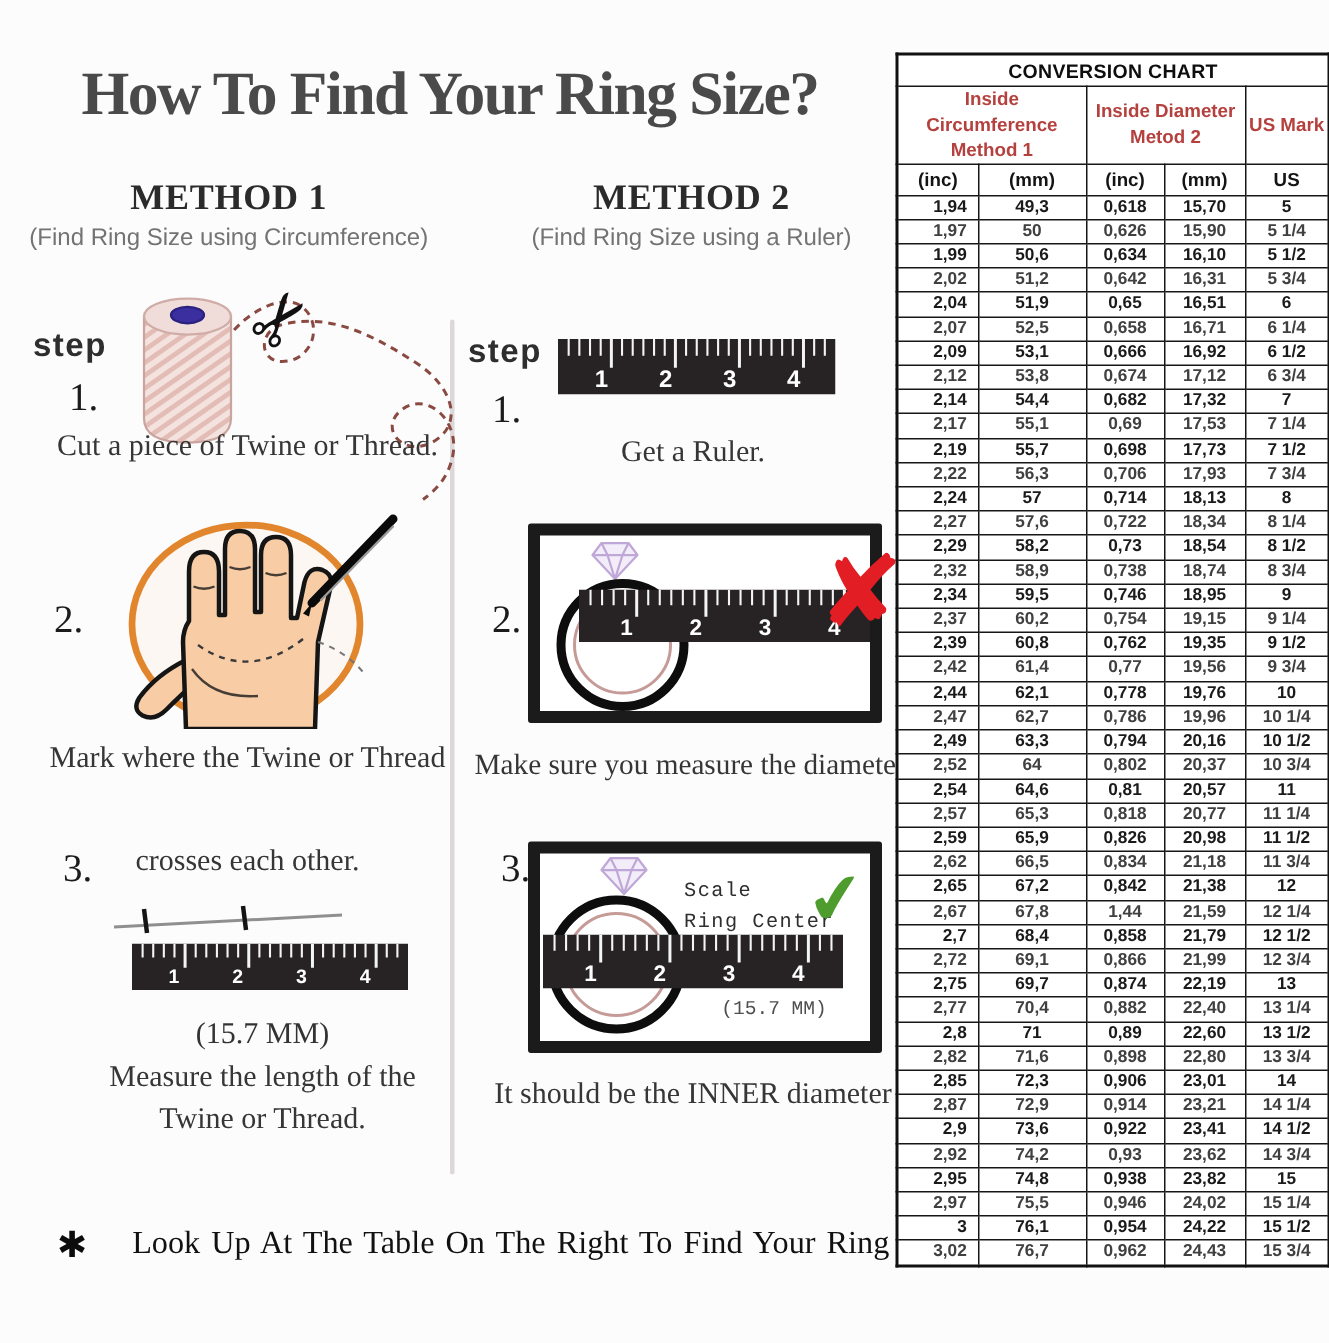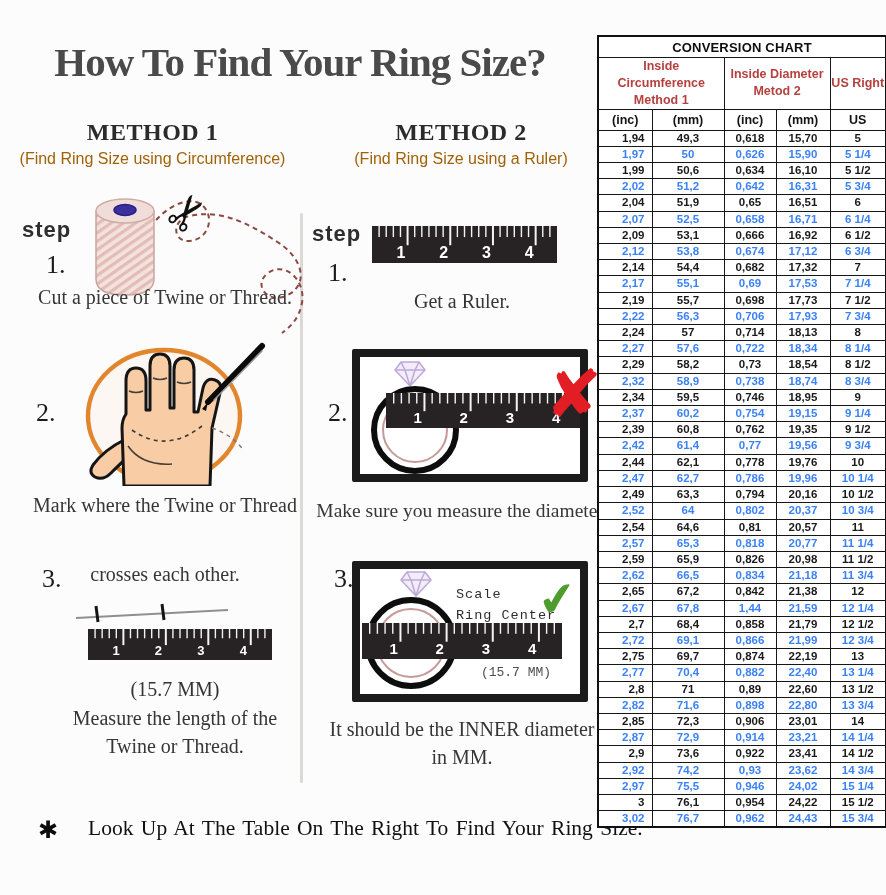--- a/index.html
+++ b/index.html
@@ -2,21 +2,21 @@
 <html><head>
 <meta charset="utf-8">
 <style>
   html,body{margin:0;padding:0;background:#ffffff;}
   #canvas{position:relative;width:886px;height:895px;background:#fdfcfc;overflow:hidden;
           font-family:"Liberation Serif",serif;}
   .abs{position:absolute;}
   .title{left:0;top:38px;width:600px;text-align:center;font-size:41px;font-weight:600;
          color:#4a4a4a;letter-spacing:-1px;}
   .mheading{top:119px;text-align:center;font-size:24px;color:#2b2b2b;letter-spacing:.5px;font-weight:600;}
-  .msub{top:150px;text-align:center;font-family:"Liberation Sans",sans-serif;font-size:16px;color:#a16207;}
+  .msub{top:150px;text-align:center;font-family:"Liberation Sans",sans-serif;font-size:16px;color:#737373;}
   .divider{left:300px;top:213px;width:3px;height:570px;background:#dcd8d8;border-radius:2px;}
   .steplabel{font-family:"Liberation Sans",sans-serif;font-size:22px;font-weight:600;
              color:#2e2e2e;letter-spacing:1px;}
   .stepnum{font-size:26px;color:#1b1b1b;}
   .caption{text-align:center;font-size:20px;color:#363636;}
   .caption.left{text-align:center;}
   .note{text-align:center;font-size:20px;color:#333;}
   .ruler{position:absolute;line-height:0;}
   .box{position:absolute;border:8px solid #1b1b1b;background:#fff;overflow:hidden;border-radius:2px;}
   .ring{position:absolute;border:6px solid #0d0d0d;border-radius:50%;background:transparent;}
@@ -37,21 +37,21 @@
          background:#fff;font-family:"Liberation Sans",sans-serif;font-weight:bold;
          border:2.5px solid #111;table-layout:fixed;}
   #chart td,#chart th{border:1.6px solid #161616;padding:0;}
   #chart .t-title{font-size:13px;height:20px;text-align:center;color:#0e0e0e;letter-spacing:.2px;}
   #chart .t-group{height:46px;text-align:center;color:#b5413f;font-size:12.5px;line-height:1.35;}
   #chart .t-sub{height:20px;text-align:center;color:#141414;font-size:12.5px;}
   #chart tbody td{font-size:11.5px;height:15.2px;line-height:15.2px;white-space:nowrap;overflow:hidden;}
   #chart tbody td.c0{text-align:right;padding-right:7px;}
   #chart tbody td.c1,#chart tbody td.c2,#chart tbody td.c3,#chart tbody td.c4{text-align:center;}
   #chart tr.black-row{color:#1a1a1a;}
-  #chart tr.red-row{color:#3b82f6;}
+  #chart tr.red-row{color:#404040;}
 </style>
 </head>
 <body>
 
 <div id="canvas">
 
   <div class="abs title">How To Find Your Ring Size?</div>
 
   <div class="abs mheading" style="left:0;width:305px;">METHOD 1</div>
   <div class="abs msub" style="left:0;width:305px;">(Find Ring Size using Circumference)</div>
@@ -287,21 +287,20 @@
           <text x="27.46153846153846" y="31" fill="#ffffff" font-size="15" font-family="&quot;Liberation Sans&quot;,sans-serif" font-weight="bold">1</text>
           <text x="73.61538461538461" y="31" fill="#ffffff" font-size="15" font-family="&quot;Liberation Sans&quot;,sans-serif" font-weight="bold">2</text>
           <text x="119.76923076923077" y="31" fill="#ffffff" font-size="15" font-family="&quot;Liberation Sans&quot;,sans-serif" font-weight="bold">3</text>
           <text x="165.92307692307693" y="31" fill="#ffffff" font-size="15" font-family="&quot;Liberation Sans&quot;,sans-serif" font-weight="bold">4</text>
         </svg></div>
     <div class="abs mononote" style="left:92px;top:96px;width:128px;">(15.7 MM)</div>
   </div>
   <div class="abs checkmark" style="left:538px;top:576px;">✔</div>
 
   <div class="abs caption" style="left:312px;top:718px;width:300px;">It should be the INNER diameter</div>
-  <div class="abs caption" style="left:312px;top:746px;width:300px;">in MM.</div>
 
   <div class="abs footer">
     <span class="marker">✱</span>
     <span class="ftext">Look Up At The Table On The Right To Find Your Ring Size.</span>
   </div>
 
   <table id="chart">
     <colgroup>
       <col style="width:54px">
         <col style="width:72px">
@@ -315,21 +314,21 @@
       </tr>
       <tr>
         <th class="t-group" colspan="2">
           <div>Inside Circumference</div>
           <div>Method 1</div>
         </th>
         <th class="t-group" colspan="2">
           <div>Inside Diameter</div>
           <div>Metod 2</div>
         </th>
-        <th class="t-group">US Right</th>
+        <th class="t-group">US Mark</th>
       </tr>
       <tr>
         <th class="t-sub">(inc)</th>
         <th class="t-sub">(mm)</th>
         <th class="t-sub">(inc)</th>
         <th class="t-sub">(mm)</th>
         <th class="t-sub">US</th>
       </tr>
     </thead>
     <tbody>
@@ -606,20 +605,27 @@
           <td class="c3">23,41</td>
           <td class="c4">14 1/2</td>
         </tr>
         <tr class="red-row">
           <td class="c0">2,92</td>
           <td class="c1">74,2</td>
           <td class="c2">0,93</td>
           <td class="c3">23,62</td>
           <td class="c4">14 3/4</td>
         </tr>
+        <tr class="black-row">
+          <td class="c0">2,95</td>
+          <td class="c1">74,8</td>
+          <td class="c2">0,938</td>
+          <td class="c3">23,82</td>
+          <td class="c4">15</td>
+        </tr>
         <tr class="red-row">
           <td class="c0">2,97</td>
           <td class="c1">75,5</td>
           <td class="c2">0,946</td>
           <td class="c3">24,02</td>
           <td class="c4">15 1/4</td>
         </tr>
         <tr class="black-row">
           <td class="c0">3</td>
           <td class="c1">76,1</td>

